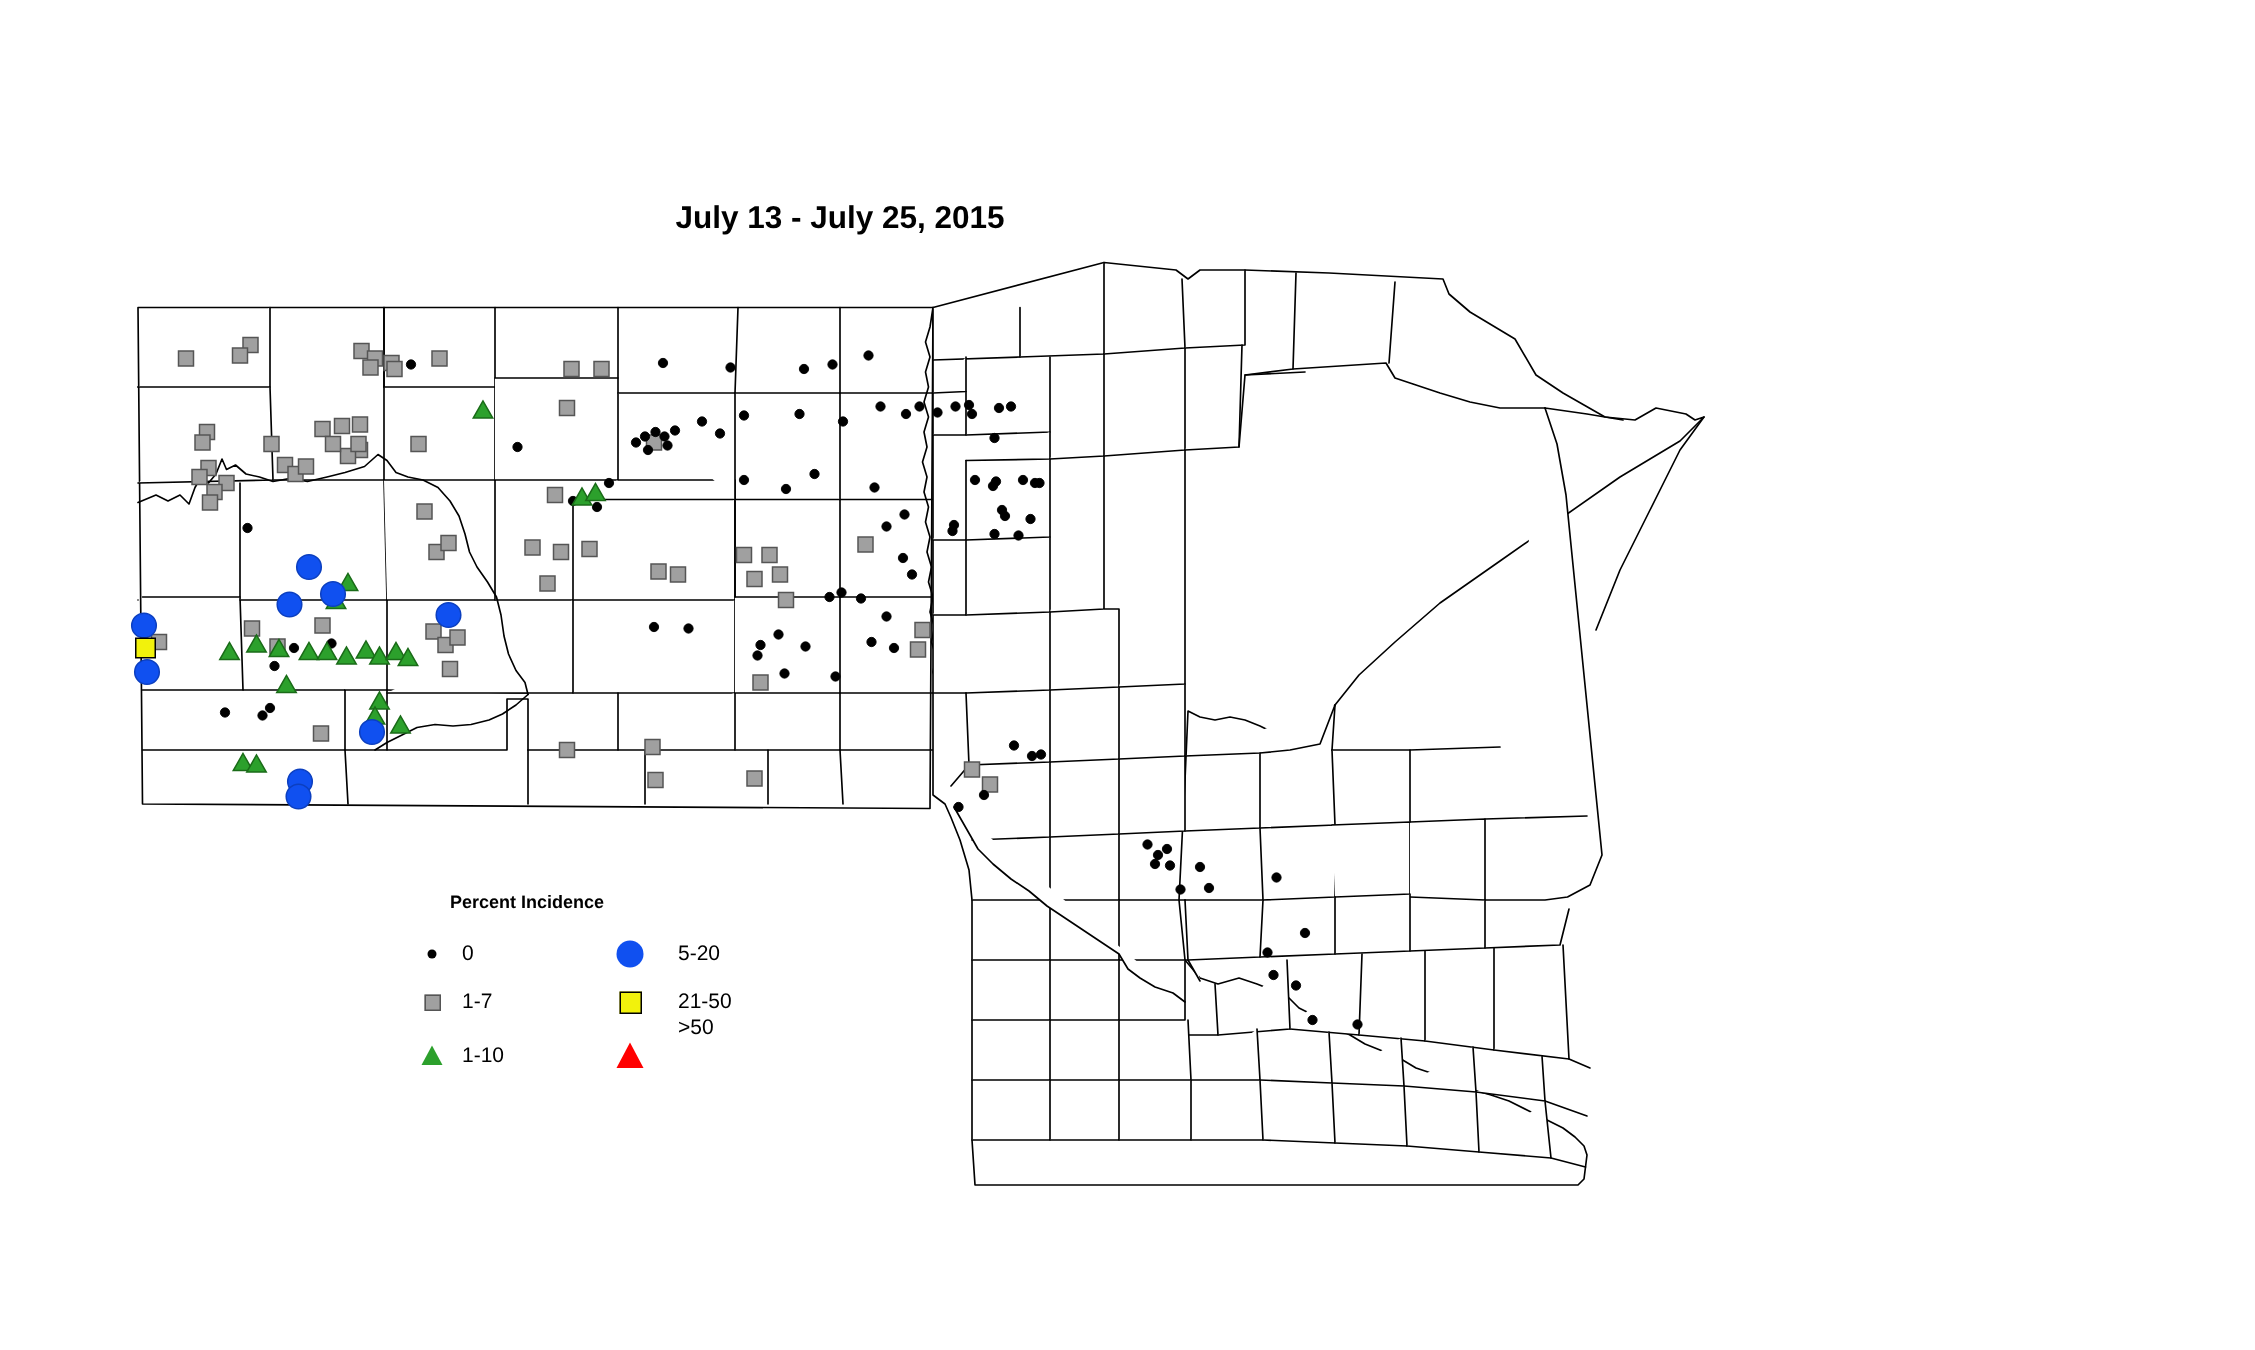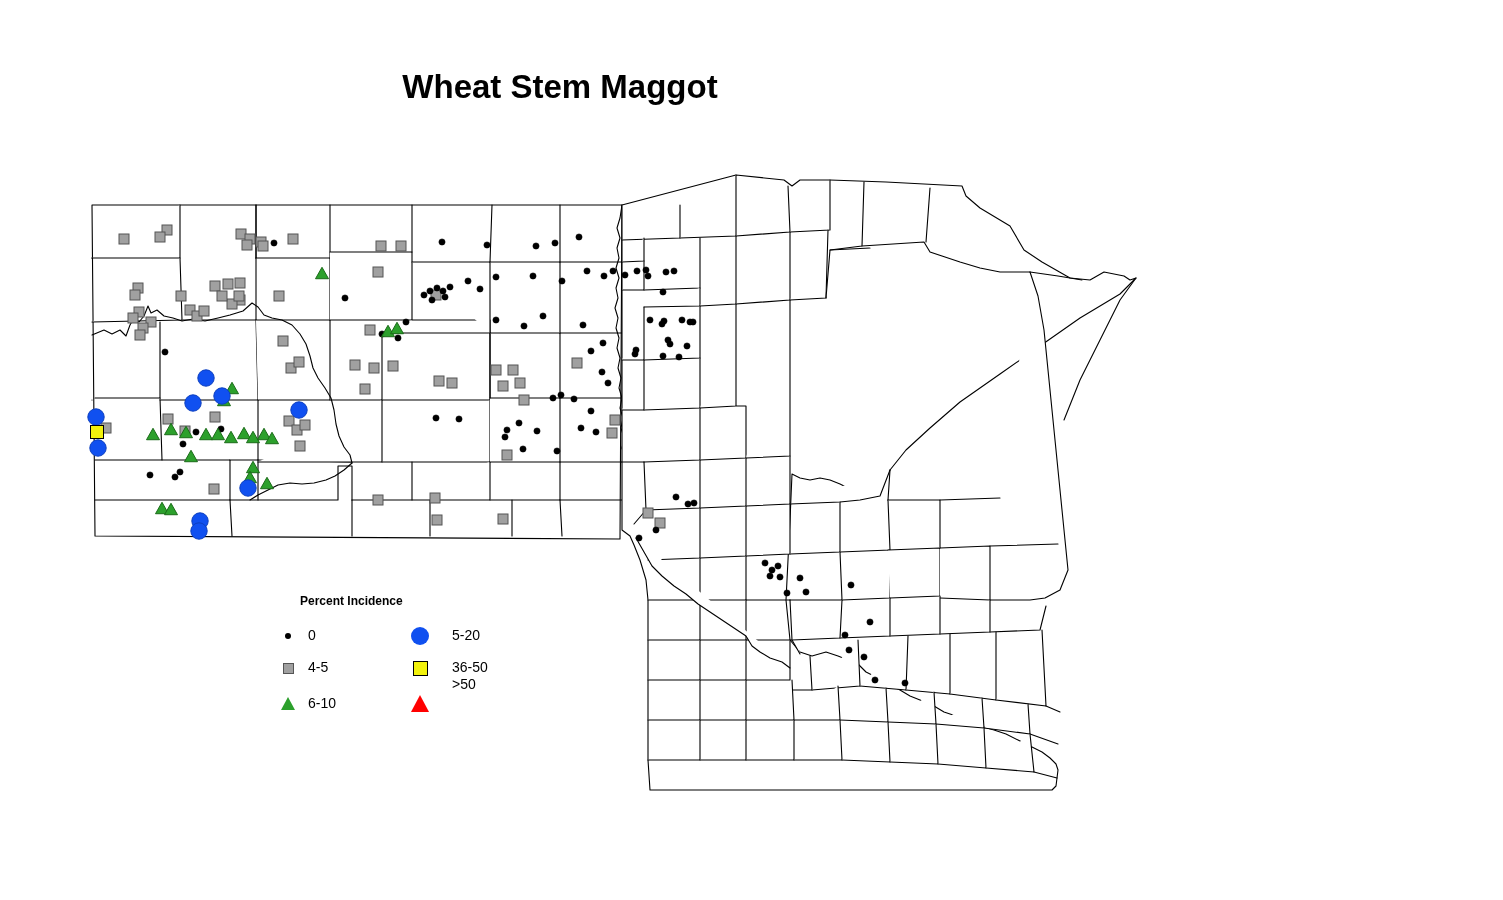--- a/index.html
+++ b/index.html
@@ -80,21 +80,21 @@
   }
   .lg-sym {
     position: absolute;
   }
 </style>
 </head>
 <body>
 
 <div id="page">
 
-  <div class="title">Wheat Stem Maggot</div>
+  <div class="subtitle">July 13 - July 25, 2015</div>
 
   <svg id="map-svg" viewBox="0 0 1503 900">
     <g>
 
       <path class="county-path" d="M92,205 L95,536 L620,539 L622,205 Z"></path>
 
       <path class="county-path" d="M92,258 L180,258 L180,205"></path>
       <path class="county-path" d="M180,258 L182,320 L92,322"></path>
       <path class="county-path" d="M92,400 L92,400"></path>
       <path class="county-path" d="M95,398 L160,398 L160,322"></path>
@@ -442,25 +442,25 @@
         <rect x="90.5" y="425.5" width="13" height="13" fill="#F2F20C" stroke="#000000" stroke-width="1"></rect>
       </g>
   </svg>
 
   <div id="legend">
     <div class="legend-title" style="left:300px; top:594px;">Percent Incidence</div>
     <div id="legend-items">
         <div class="lg-sym" style="left: 284.8px; top: 632.8px; width: 6.4px; height: 6.4px; border-radius: 50%; background: rgb(0, 0, 0);"></div>
         <div class="legend-label" style="left: 308px; top: 627px;">0</div>
         <div class="lg-sym" style="left: 282.5px; top: 662.5px; width: 11px; height: 11px; background: rgb(160, 160, 160); border: 1.5px solid rgb(85, 85, 85); box-sizing: border-box;"></div>
-        <div class="legend-label" style="left: 308px; top: 659px;">4-5</div>
+        <div class="legend-label" style="left: 308px; top: 659px;">1-7</div>
         <div class="lg-sym" style="left: 280.5px; top: 697.25px; width: 0px; height: 0px; border-left: 7.5px solid transparent; border-right: 7.5px solid transparent; border-bottom: 13.5px solid rgb(44, 160, 44);"></div>
-        <div class="legend-label" style="left: 308px; top: 695px;">6-10</div>
+        <div class="legend-label" style="left: 308px; top: 695px;">1-10</div>
         <div class="lg-sym" style="left: 411px; top: 627px; width: 18px; height: 18px; border-radius: 50%; background: rgb(16, 80, 240);"></div>
         <div class="legend-label" style="left: 452px; top: 627px;">5-20</div>
         <div class="lg-sym" style="left: 412.5px; top: 660.5px; width: 15px; height: 15px; background: rgb(242, 242, 12); border: 1.5px solid rgb(0, 0, 0); box-sizing: border-box;"></div>
-        <div class="legend-label" style="left: 452px; top: 659px;">36-50</div>
+        <div class="legend-label" style="left: 452px; top: 659px;">21-50</div>
         <div class="lg-sym" style="left: 410.5px; top: 695.45px; width: 0px; height: 0px; border-left: 9.5px solid transparent; border-right: 9.5px solid transparent; border-bottom: 17.1px solid rgb(255, 0, 0);"></div>
         <div class="legend-label" style="left: 452px; top: 676px;">&gt;50</div>
       </div>
   </div>
 
 </div>
 
 </body></html>

